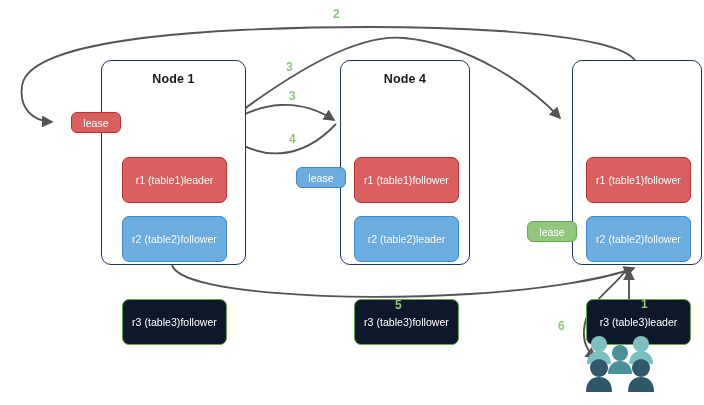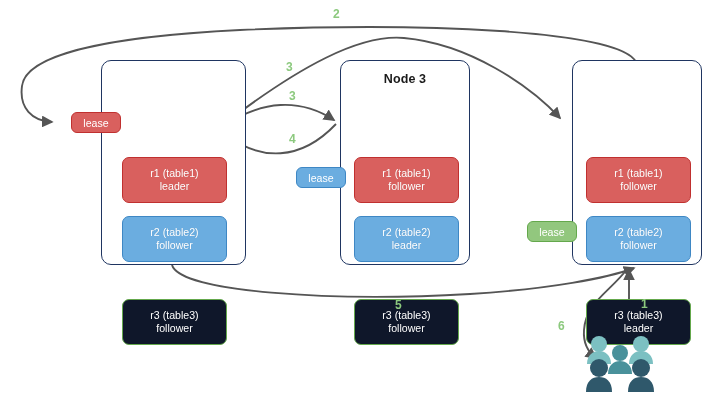--- a/index.html
+++ b/index.html
@@ -42,21 +42,21 @@
     font-size: 12.5px;
     font-weight: bold;
     color: #1a1a1a;
     letter-spacing: .1px;
   }
   .replica {
     position: absolute;
     box-sizing: border-box;
     border-radius: 7px;
     display: flex;
-    flex-direction: column;
+    flex-direction: row;
     align-items: center;
     justify-content: center;
     color: #ffffff;
     font-size: 10.6px;
     line-height: 13px;
     text-align: center;
     text-shadow: 0 0 1px rgba(0,0,0,.12);
   }
   .rep-r1 { background: #d9605e; border: 1.3px solid #c0302f; }
   .rep-r2 { background: #6bade0; border: 1.3px solid #3e87c4; }
@@ -112,36 +112,37 @@
     <path d="M 336 124 C 300 162 260 160 228 136" fill="none" stroke="#555555" stroke-width="1.9" marker-end="url(#arrow)"></path>
 
     <path d="M 172 265 C 180 292 330 302 470 294 C 550 289 608 278 634 268" fill="none" stroke="#555555" stroke-width="1.9" marker-end="url(#arrow)"></path>
 
     <path d="M 629 344 L 629 270" fill="none" stroke="#555555" stroke-width="1.9" marker-end="url(#arrow)"></path>
 
     <path d="M 628 268 C 610 292 586 302 584 330 C 583 344 588 352 596 358" fill="none" stroke="#555555" stroke-width="1.9" marker-end="url(#arrow)"></path>
   </svg>
 
   <div class="node-box" style="left:101px; top:60px; width:145px; height:205px;">
+    <div class="node-title">Node 1</div>
     <div class="replica rep-r1" style="left:20px; top:96px; width:105px; height:46px;">
       <span>r1 (table1)</span>
       <span>leader</span>
     </div>
     <div class="replica rep-r2" style="left:20px; top:155px; width:105px; height:46px;">
       <span>r2 (table2)</span>
       <span>follower</span>
     </div>
     <div class="replica rep-r3" style="left:20px; top:213px; width:105px; height:46px;">
       <span>r3 (table3)</span>
       <span>follower</span>
     </div>
   </div>
 
   <div class="node-box" style="left:340px; top:60px; width:130px; height:205px;">
-    <div class="node-title">Node 3</div>
+    <div class="node-title">Node 4</div>
     <div class="replica rep-r1" style="left:13px; top:96px; width:105px; height:46px;">
       <span>r1 (table1)</span>
       <span>follower</span>
     </div>
     <div class="replica rep-r2" style="left:13px; top:155px; width:105px; height:46px;">
       <span>r2 (table2)</span>
       <span>leader</span>
     </div>
     <div class="replica rep-r3" style="left:13px; top:213px; width:105px; height:46px;">
       <span>r3 (table3)</span>

